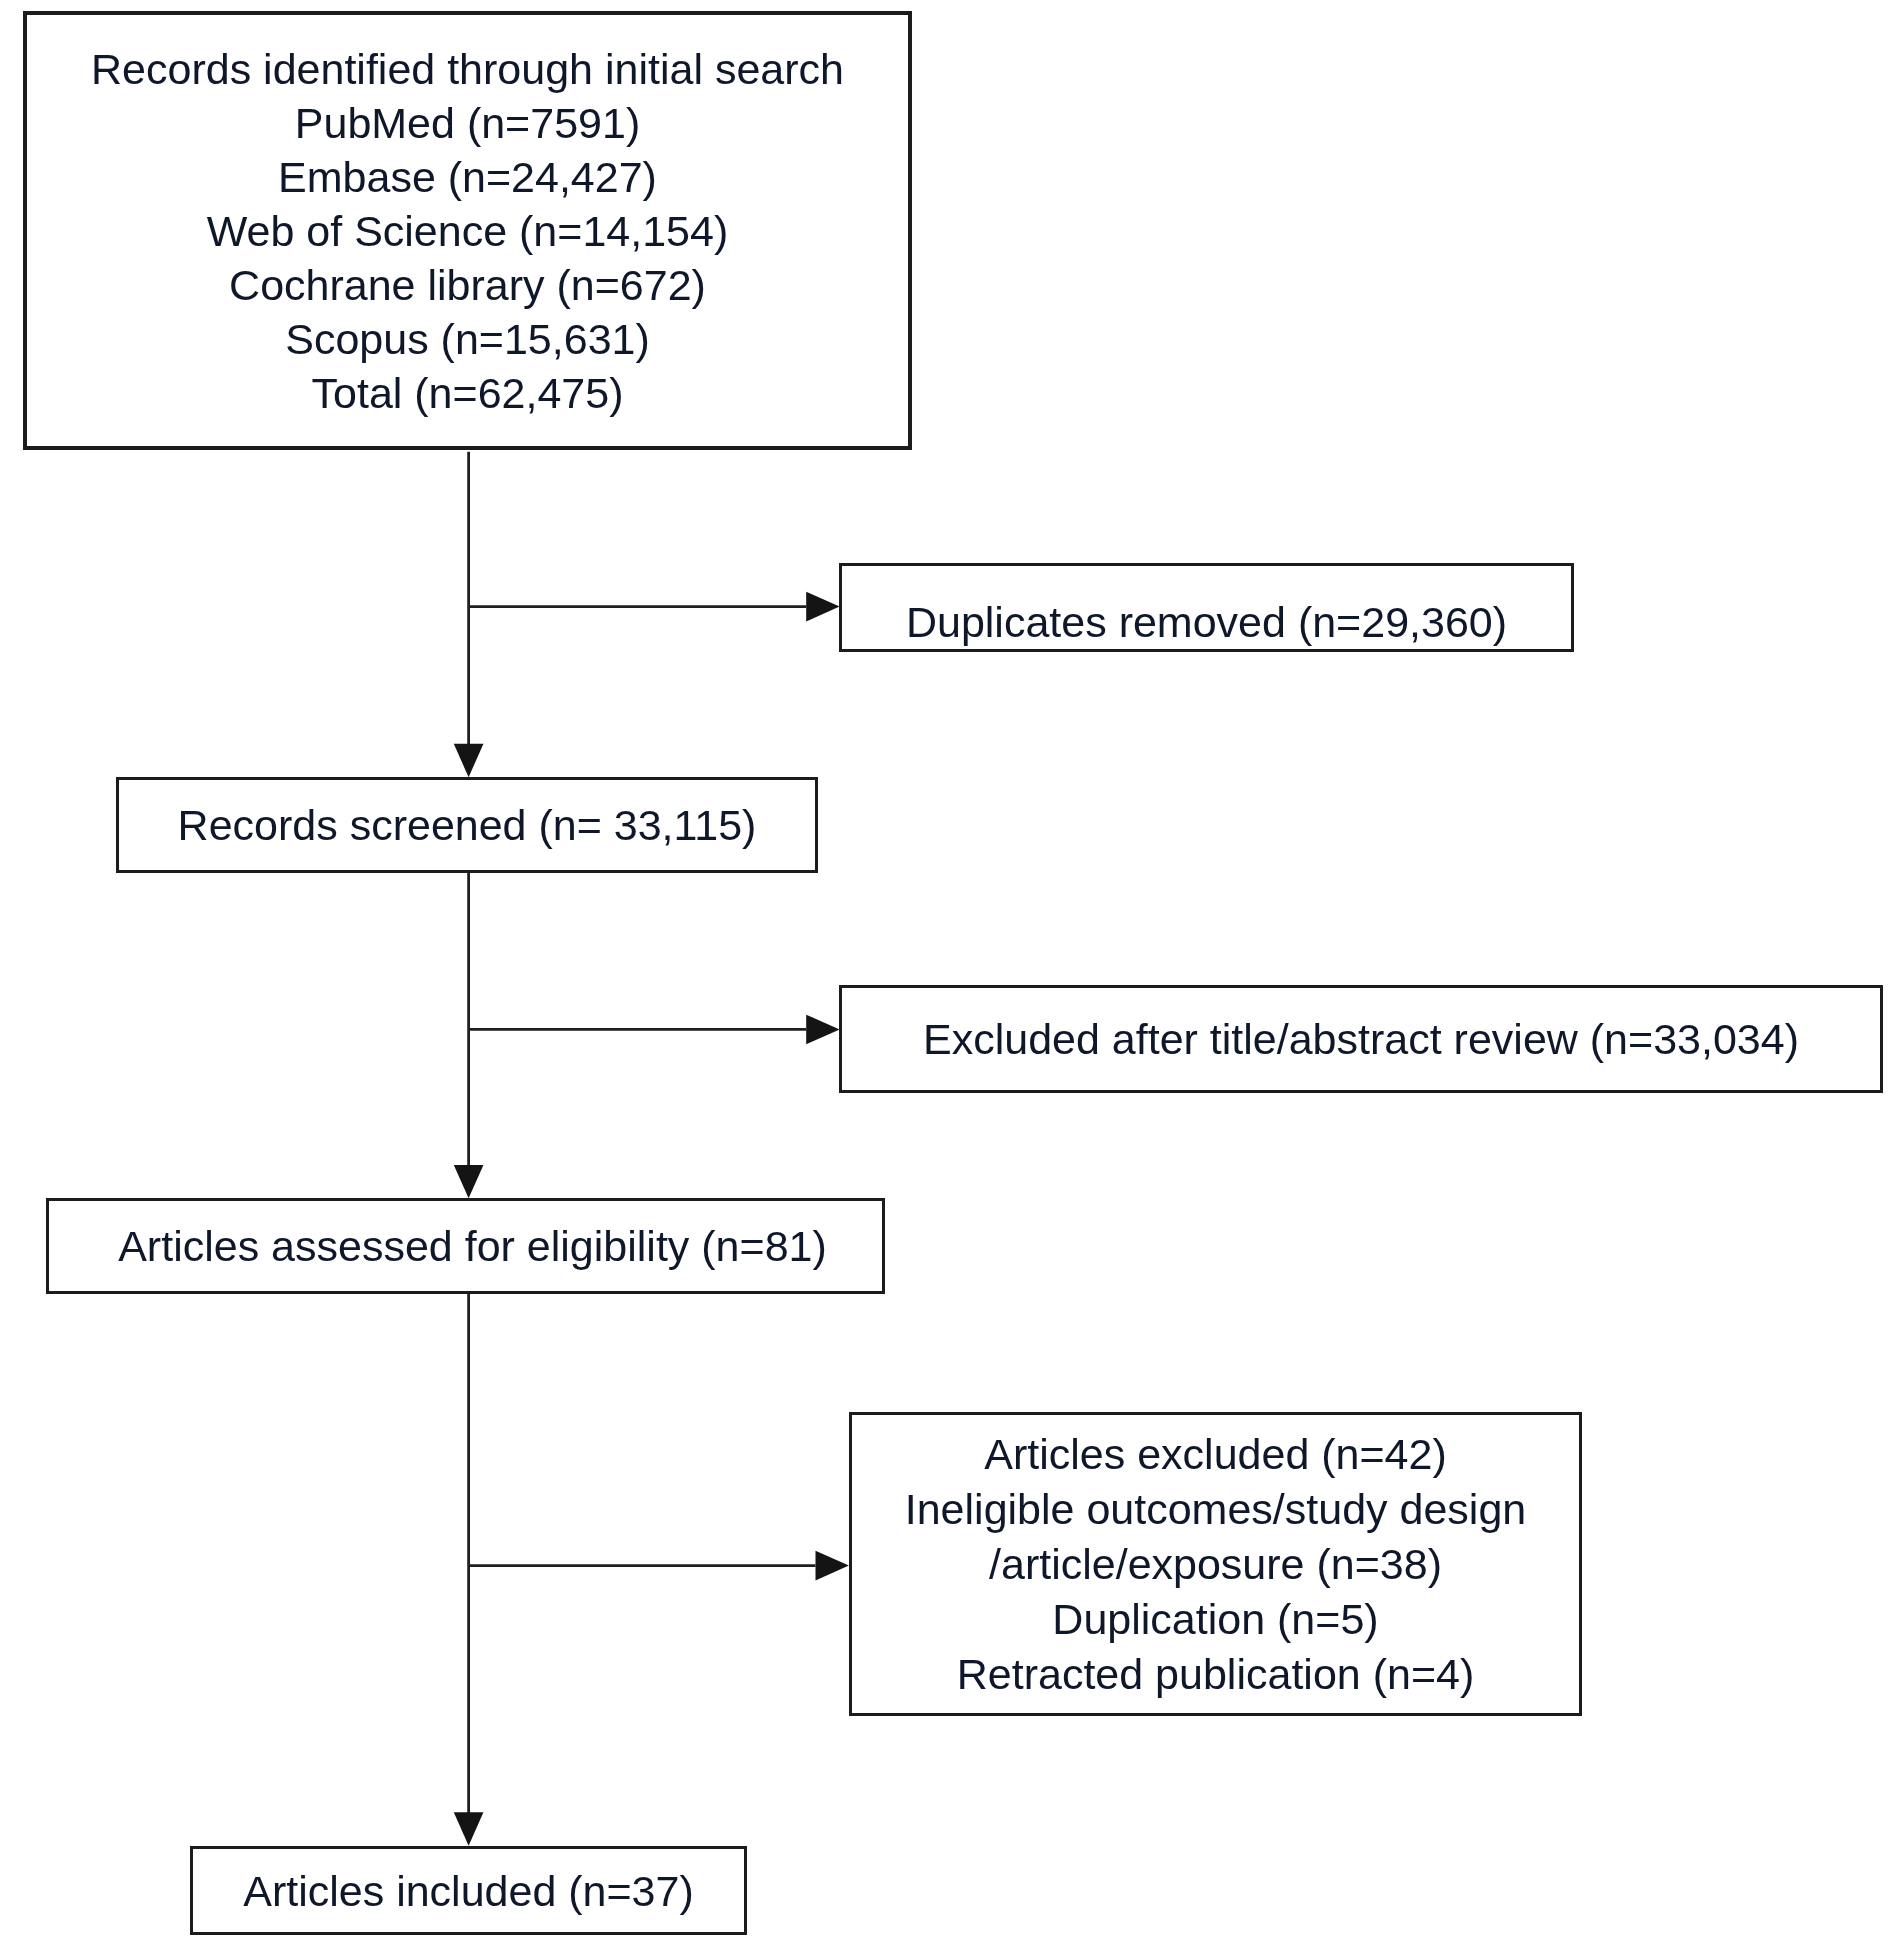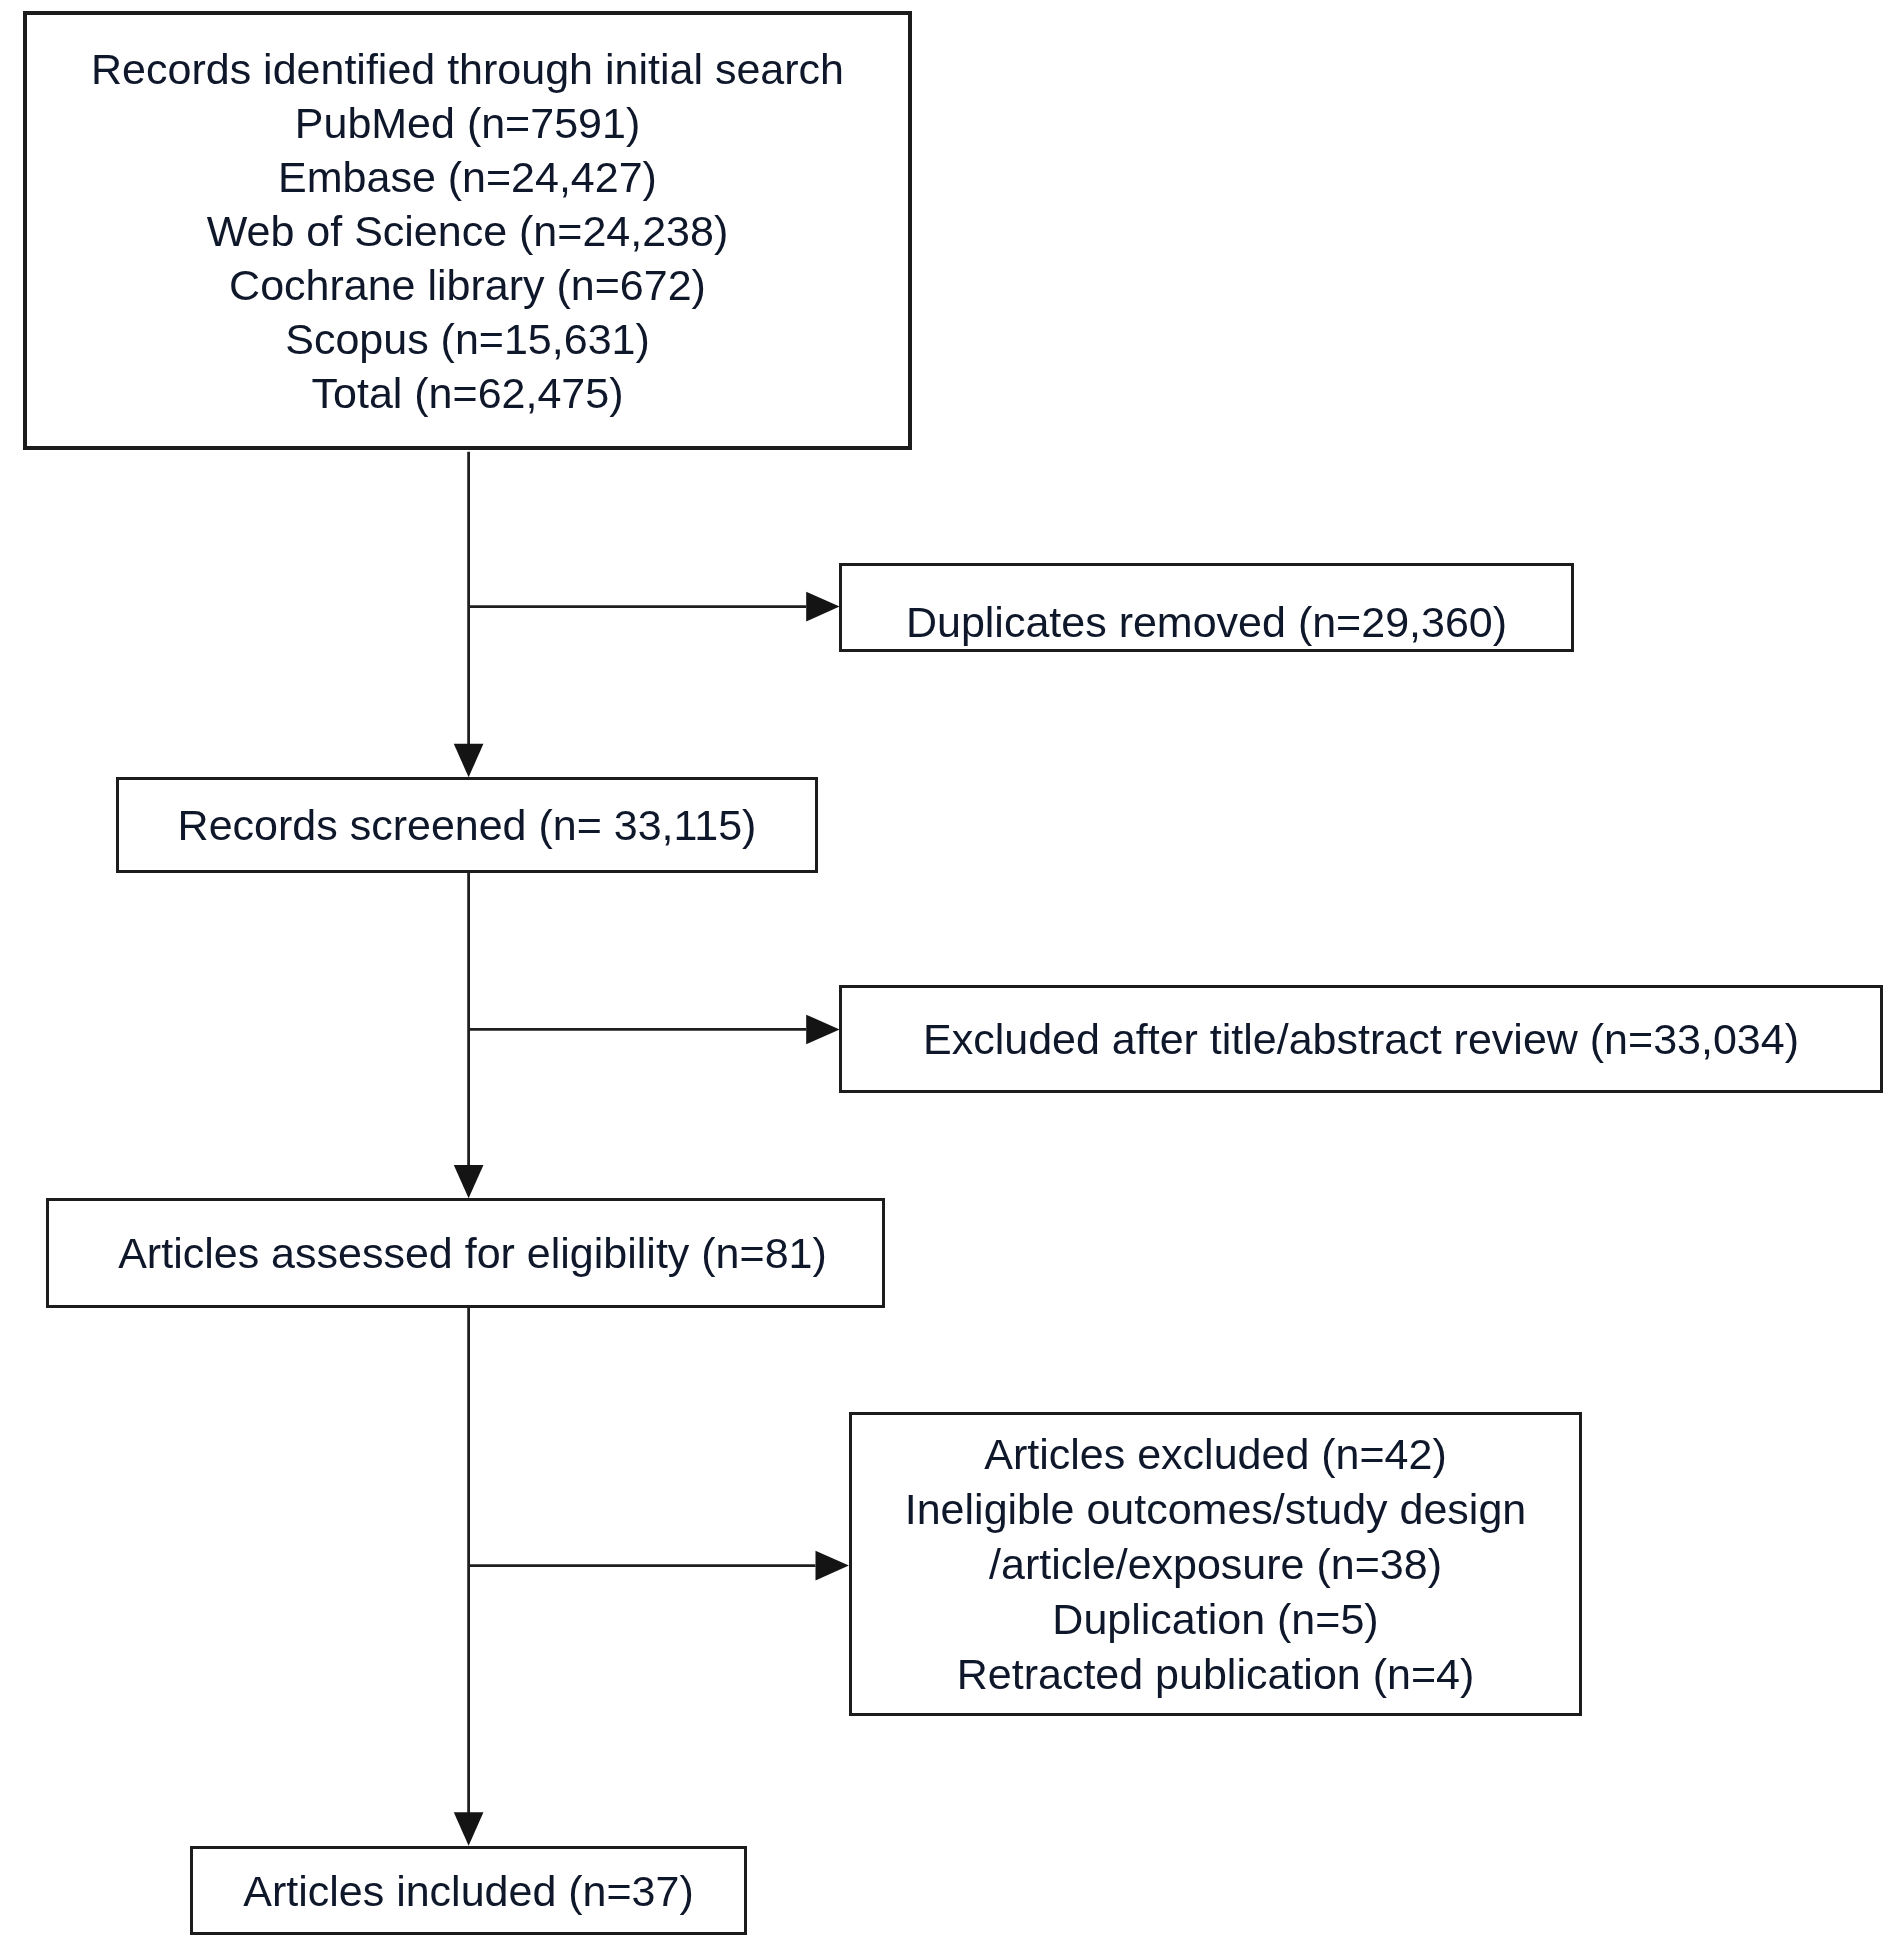--- a/index.html
+++ b/index.html
@@ -44,21 +44,21 @@
   #box-screened {
     left: 116px; top: 777px;
     width: 702px; height: 96px;
   }
   #box-excluded-review {
     left: 839px; top: 985px;
     width: 1044px; height: 108px;
   }
   #box-eligibility {
     left: 46px; top: 1198px;
-    width: 839px; height: 110px; padding-left: 14px;
+    width: 839px; height: 96px; padding-left: 14px;
   }
   #box-articles-excluded {
     left: 849px; top: 1412px;
     width: 733px; height: 304px;
     line-height: 55px;
   }
   #box-included {
     left: 190px; top: 1846px;
     width: 557px; height: 89px;
   }
@@ -108,21 +108,21 @@
     <g>
       <line x1="505" y1="1688" x2="879" y2="1688"></line>
       <polygon points="879,1672 879,1704 915,1688"></polygon>
     </g>
   </svg>
 
   <div class="box" id="box-identification">
     <span class="line">Records identified through initial search</span>
     <span class="line">PubMed (n=7591)</span>
     <span class="line">Embase (n=24,427)</span>
-    <span class="line">Web of Science (n=24,238)</span>
+    <span class="line">Web of Science (n=14,154)</span>
     <span class="line">Cochrane library (n=672)</span>
     <span class="line">Scopus (n=15,631)</span>
     <span class="line">Total (n=62,475)</span>
   </div>
 
   <div class="box" id="box-duplicates">
     <span class="line">Duplicates removed (n=29,360)</span>
   </div>
 
   <div class="box" id="box-screened">

